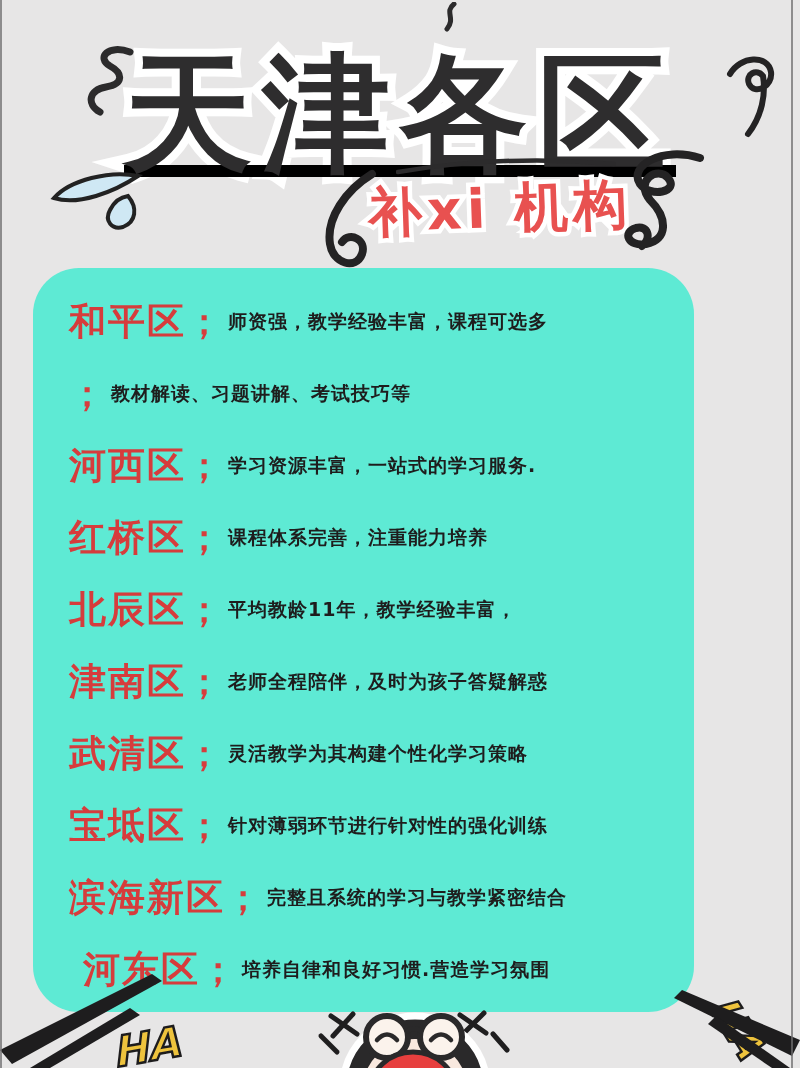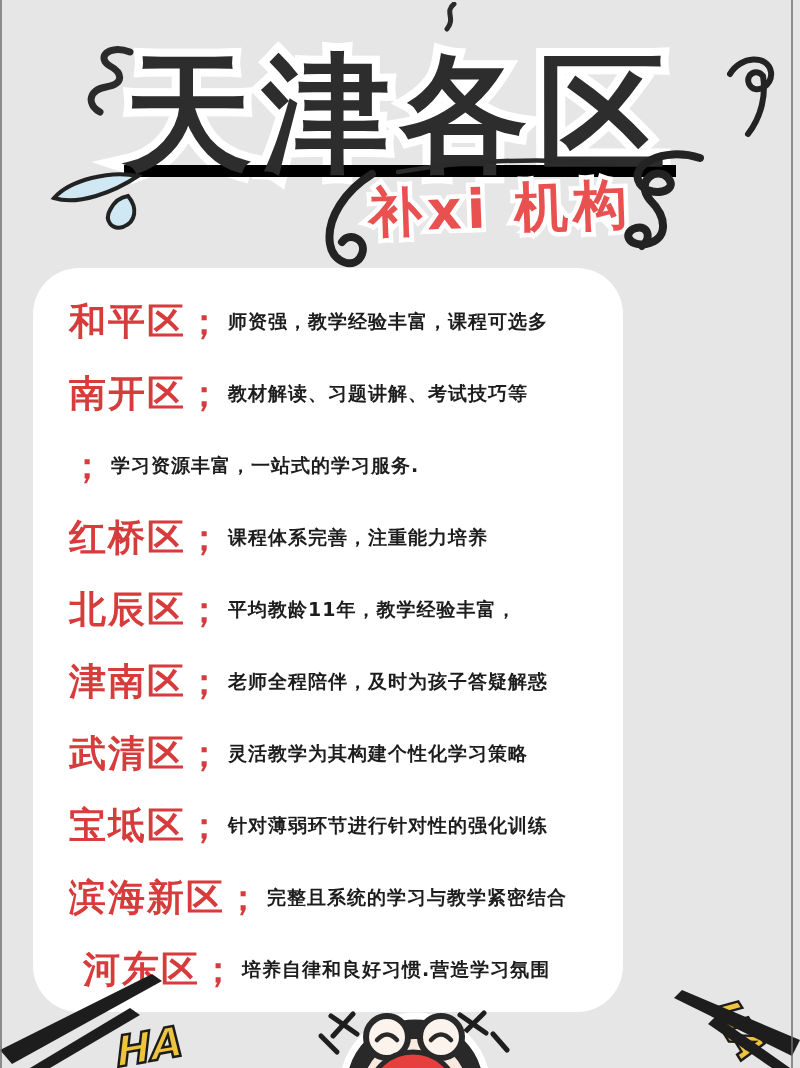--- a/index.html
+++ b/index.html
@@ -45,22 +45,22 @@
     letter-spacing:5px;
     z-index:2;
   }
   .subtitle-wrap .fill { color:#e85150; }
   .subtitle-wrap .stroke { -webkit-text-stroke:9px #ffffff; }
 
   
   .card {
     position:absolute;
     left:33px; top:268px;
-    width:590px; height:744px;
-    background:#ffffff;
+    width:661px; height:744px;
+    background:#5eead4;
     border-radius:46px;
     z-index:1;
     padding:18px 26px 16px 36px;
   }
   .row {
     height:72px;
     display:flex;
     align-items:center;
     white-space:nowrap;
   }
@@ -148,26 +148,26 @@
 
 <div class="card">
 
   <div class="row">
     <span class="district">和平区</span>
       <span class="sep">；</span>
       <span class="desc">师资强，教学经验丰富，课程可选多</span>
   </div>
 
   <div class="row">
-    <span class="district">南开区</span>
       <span class="sep">；</span>
       <span class="desc">教材解读、习题讲解、考试技巧等</span>
   </div>
 
   <div class="row">
+    <span class="district">河西区</span>
       <span class="sep">；</span>
       <span class="desc">学习资源丰富，一站式的学习服务.</span>
   </div>
 
   <div class="row">
     <span class="district">红桥区</span>
       <span class="sep">；</span>
       <span class="desc">课程体系完善，注重能力培养</span>
   </div>
 

